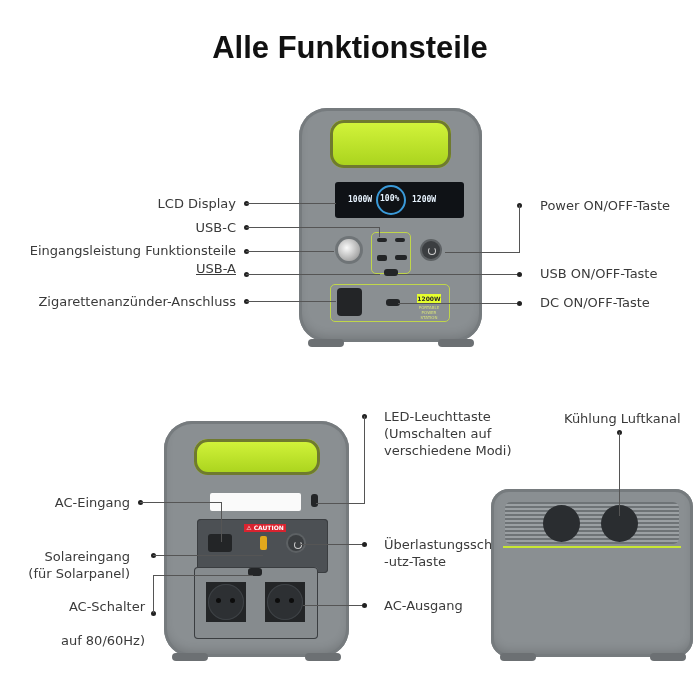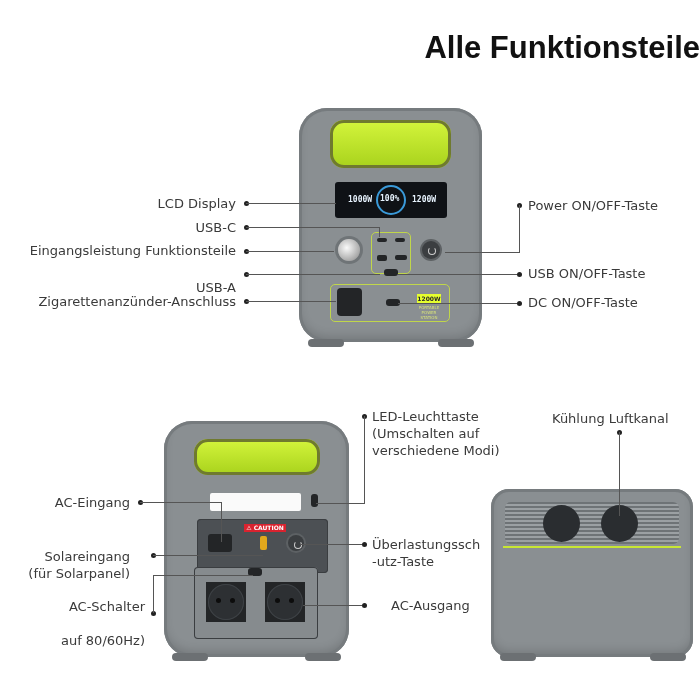--- a/index.html
+++ b/index.html
@@ -1,22 +1,22 @@
 <!DOCTYPE html>
 <html><head>
 <meta charset="utf-8">
 <style>
   * { box-sizing: border-box; margin: 0; padding: 0; }
   html, body { width: 700px; height: 700px; background: #ffffff; overflow: hidden; }
   body { position: relative; font-family: "DejaVu Sans", "Liberation Sans", sans-serif; color: #333; }
 
-  .title { position: absolute; top: 30px; left: 0; width: 700px; text-align: right;
+  .title { position: absolute; top: 30px; left: 0; width: 700px; text-align: center;
            font-family: "Liberation Sans", sans-serif; font-weight: bold; font-size: 31px; color: #111; }
 
-  .label { position: absolute; font-size: 13px; color: #3a3a3a; line-height: 17px; white-space: nowrap; }
+  .label { position: absolute; font-size: 13px; color: #3a3a3a; line-height: 17px; white-space: nowrap; margin-left: 12px; }
   .label.right { text-align: right; }
   .label.multi { white-space: normal; }
 
   .line { position: absolute; background: #555; }
   .dot { position: absolute; width: 5px; height: 5px; border-radius: 50%; background: #222; }
 
   
   .device { position: absolute; background: #8a8f92; border-radius: 28px;
             box-shadow: inset 0 0 0 3px #767b7e, inset 0 -6px 10px rgba(0,0,0,0.15); }
   .handle { position: absolute; background: linear-gradient(#d4f53c, #a8d21c); border-radius: 14px;
@@ -47,21 +47,21 @@
   .lime-line { position: absolute; height: 2px; background: #c8e633; }
   .brand { position: absolute; font-family: "Liberation Sans", sans-serif; font-size: 18px; color: #c4c7c9; letter-spacing: 0.5px; font-weight: bold; }
 </style>
 </head>
 <body>
 
 <div class="title">Alle Funktionsteile</div>
 
 <div class="device" style="left:299px; top:108px; width:183px; height:234px;">
   <div class="handle" style="left:31px; top:12px; width:121px; height:48px;"></div>
-  <div class="lcd" style="left:36px; top:74px; width:112px; height:36px;">
+  <div class="lcd" style="left:36px; top:74px; width:129px; height:36px;">
     <span class="num" style="left:13px; top:13px;">1000W</span>
     <div class="ring" style="left:41px; top:3px; width:30px; height:30px;"></div>
     <span class="num" style="left:45px; top:12px;">100%</span>
     <span class="num" style="left:77px; top:13px;">1200W</span>
   </div>
   <div class="knob" style="left:39px; top:131px; width:22px; height:22px;"></div>
   <div class="panel-outline" style="left:72px; top:124px; width:40px; height:42px;"></div>
   <div class="port" style="left:78px; top:130px; width:10px; height:4px;"></div>
   <div class="port" style="left:96px; top:130px; width:10px; height:4px;"></div>
   <div class="port" style="left:78px; top:147px; width:10px; height:6px;"></div>
@@ -83,21 +83,21 @@
 
 <div class="label right" style="right:464px; top:219px;">USB-C</div>
 <div class="dot" style="left:244px; top:225px;"></div>
 <div class="line" style="left:246px; top:227px; width:133px; height:1px;"></div>
 <div class="line" style="left:379px; top:227px; width:1px; height:10px;"></div>
 
 <div class="label right" style="right:464px; top:242px;">Eingangsleistung Funktionsteile</div>
 <div class="dot" style="left:244px; top:249px;"></div>
 <div class="line" style="left:246px; top:251px; width:88px; height:1px;"></div>
 
-<div class="label right" style="right:464px; top:279px;">USB-A</div>
+<div class="label right" style="right:464px; top:260px;text-decoration:underline;">USB-A</div>
 <div class="dot" style="left:244px; top:272px;"></div>
 <div class="line" style="left:246px; top:274px; width:134px; height:1px;"></div>
 
 <div class="label right" style="right:464px; top:293px;">Zigarettenanzünder-Anschluss</div>
 <div class="dot" style="left:244px; top:299px;"></div>
 <div class="line" style="left:246px; top:301px; width:90px; height:1px;"></div>
 
 <div class="label" style="left:528px; top:197px;">Power ON/OFF-Taste</div>
 <div class="dot" style="left:517px; top:203px;"></div>
 <div class="line" style="left:519px; top:205px; width:1px; height:47px;"></div>
@@ -166,21 +166,21 @@
 <div class="line" style="left:364px; top:416px; width:1px; height:88px;"></div>
 <div class="line" style="left:316px; top:503px; width:49px; height:1px;"></div>
 
 <div class="label multi" style="left:372px; top:536px; width:130px;">
   <span>Überlastungssch</span><br>
   <span>-utz-Taste</span>
 </div>
 <div class="dot" style="left:362px; top:542px;"></div>
 <div class="line" style="left:300px; top:544px; width:62px; height:1px;"></div>
 
-<div class="label" style="left:391px; top:597px;">AC-Ausgang</div>
+<div class="label" style="left:372px; top:597px;">AC-Ausgang</div>
 <div class="dot" style="left:362px; top:603px;"></div>
 <div class="line" style="left:303px; top:605px; width:59px; height:1px;"></div>
 
 <div class="device" style="left:491px; top:489px; width:202px; height:168px; border-radius:18px;">
   <div class="vent" style="left:14px; top:13px; width:174px; height:42px;"></div>
   <div class="fan" style="left:52px; top:16px; width:37px; height:37px;"></div>
   <div class="fan" style="left:110px; top:16px; width:37px; height:37px;"></div>
   <div class="lime-line" style="left:12px; top:57px; width:178px;"></div>
 </div>
 <div class="foot" style="left:500px; top:653px; width:36px;"></div>

